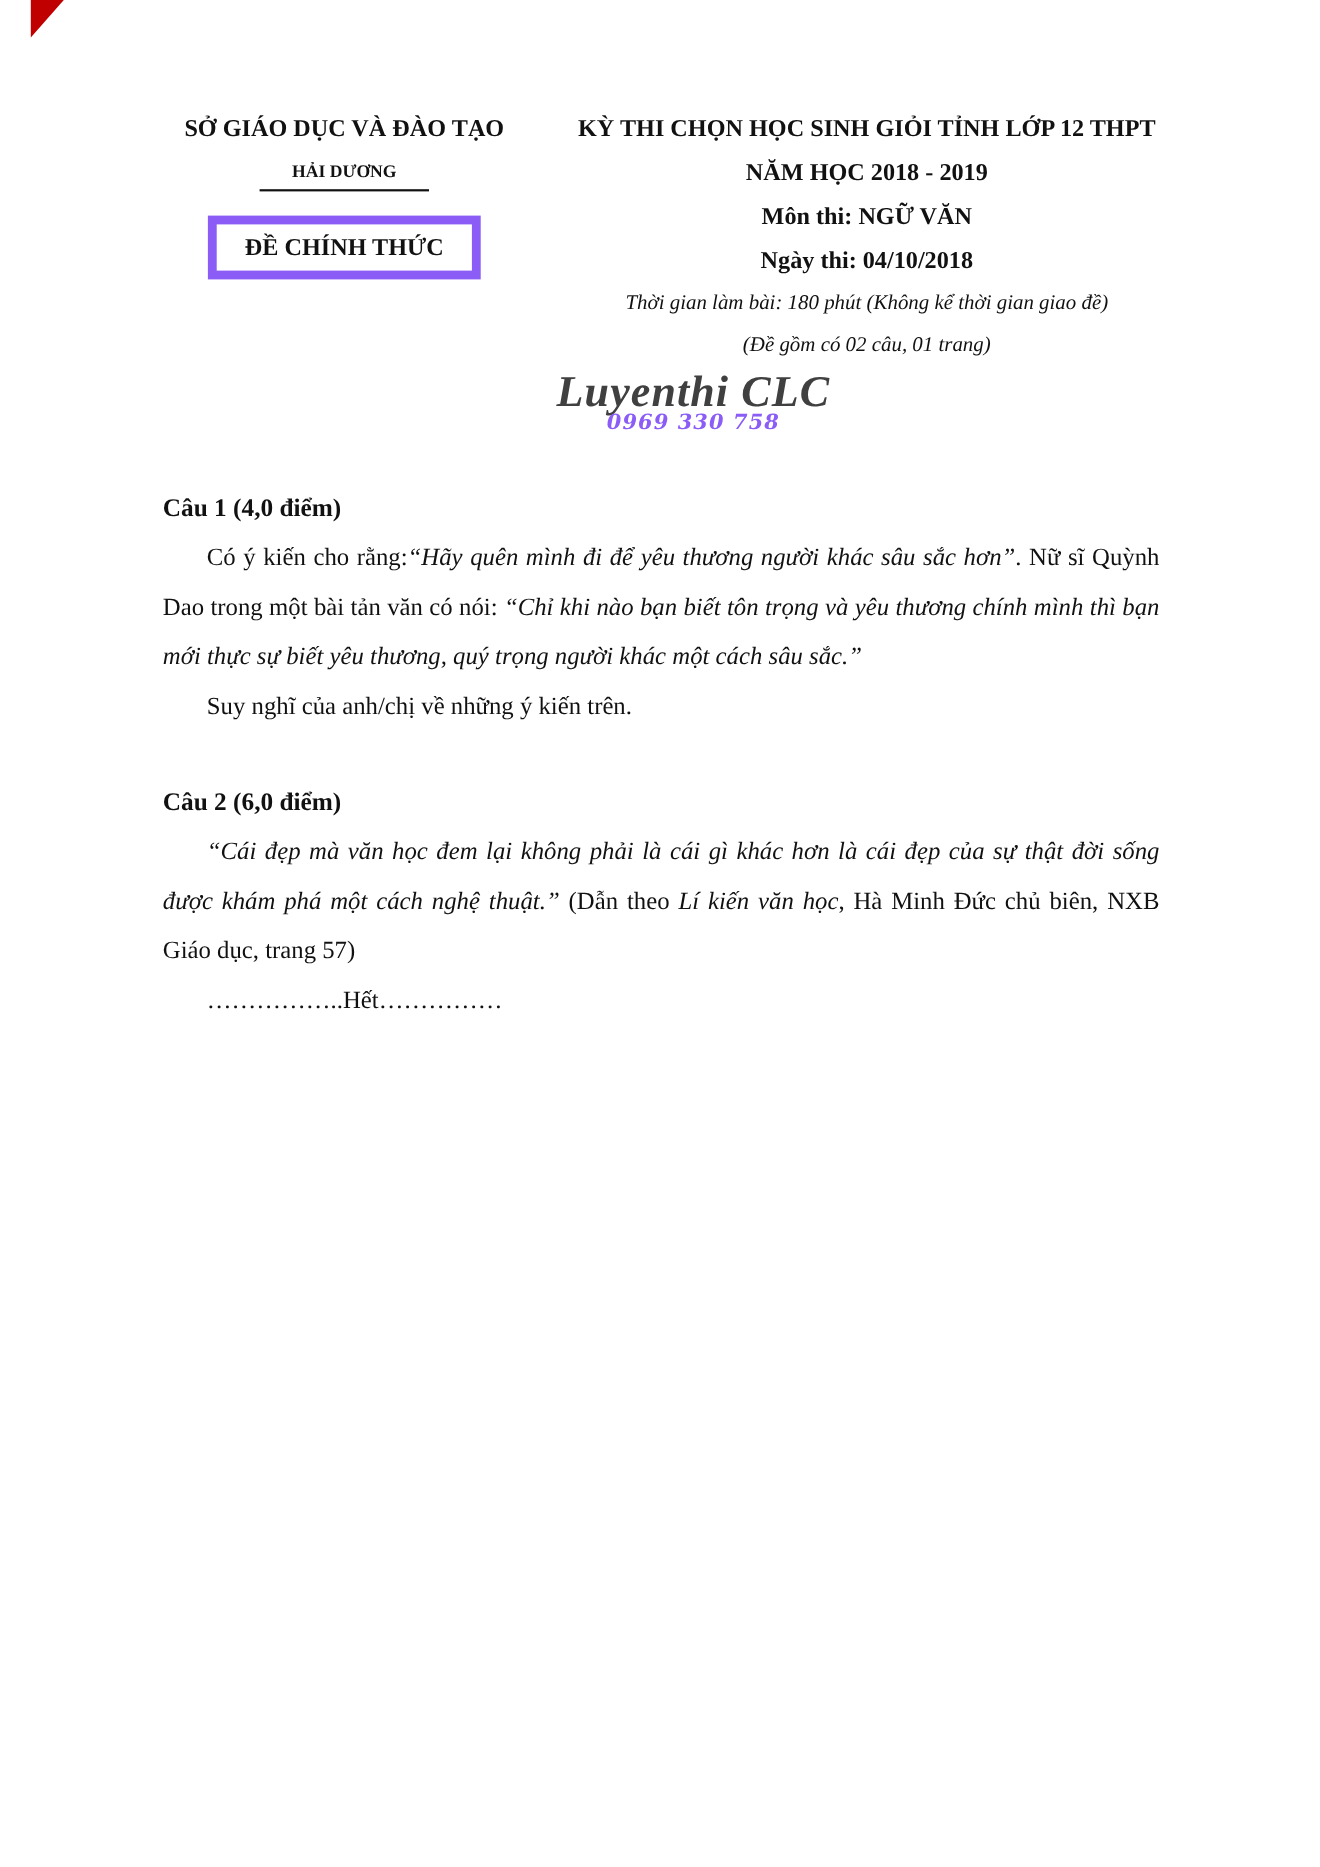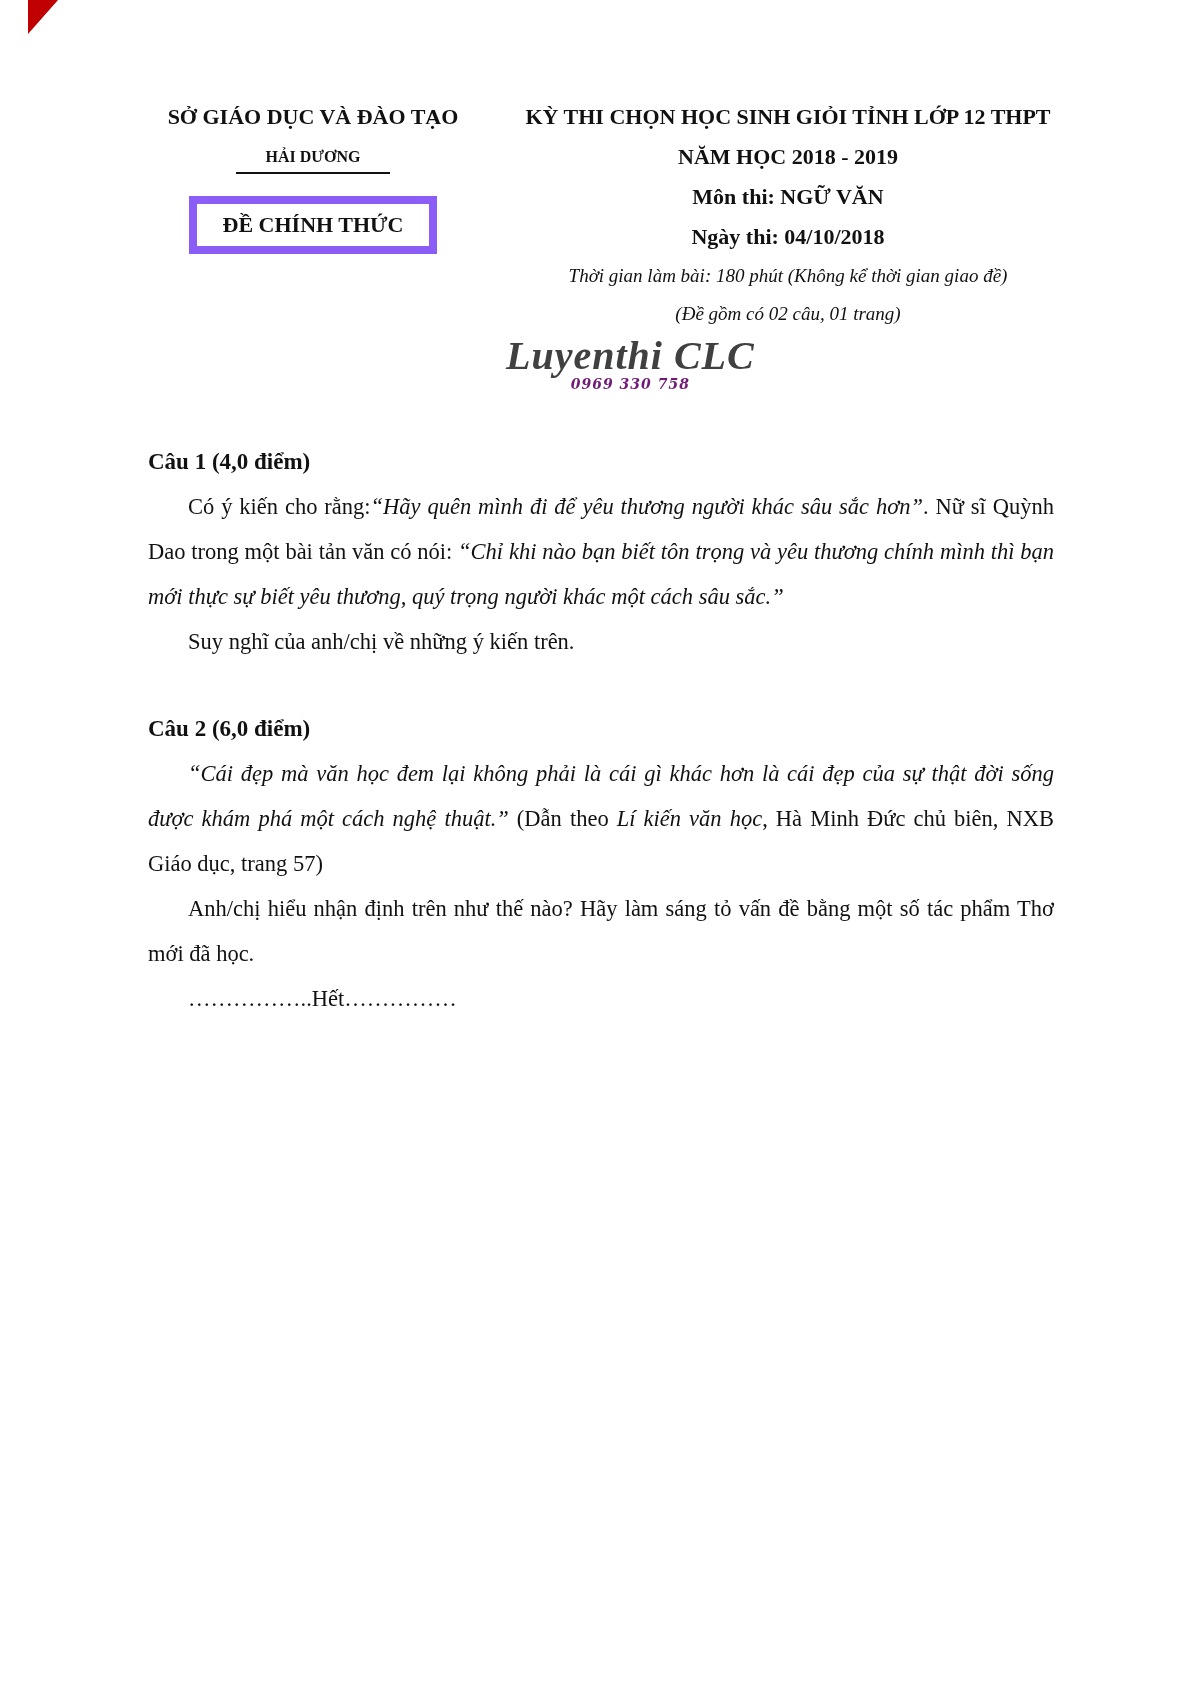--- a/index.html
+++ b/index.html
@@ -43,22 +43,22 @@
   .logo { margin-top:6px; text-align:left; padding-left:6px; width:fit-content; }
   .logo-name {
     font-family:Liberation Serif, serif;
     font-weight:bold; font-style:italic;
     font-size:40px; line-height:34px;
     color:#404040; letter-spacing:1px;
   }
   .logo-phone {
     font-family:"DejaVu Serif", serif;
     font-weight:bold; font-style:italic;
-    font-size:14px; line-height:22px;
-    color:#701a75; text-align:center; letter-spacing:1px;
+    font-size:19px; line-height:22px;
+    color:#8b5cf6; text-align:center; letter-spacing:1px;
   }
   .body-block { margin-top:44px; }
   .q-heading {
     font-weight:bold; font-size:23px; line-height:45px;
     margin:0;
   }
   .q-heading.q2 { margin-top:42px; }
   p.para {
     margin:0;
     font-size:22.5px; line-height:45px;
@@ -108,21 +108,20 @@
     </div>
 
     <div class="body-block">
 
       <h3 class="q-heading">Câu 1 (4,0 điểm)</h3>
       <p class="para"><span>Có ý kiến cho rằng:</span><span class="it">“Hãy quên mình đi để yêu thương người khác sâu sắc hơn”</span><span>. Nữ sĩ Quỳnh Dao trong một bài tản văn có nói: </span><span class="it">“Chỉ khi nào bạn biết tôn trọng và yêu thương chính mình thì bạn mới thực sự biết yêu thương, quý trọng người khác một cách sâu sắc.”</span></p>
       <p class="para">Suy nghĩ của anh/chị về những ý kiến trên.</p>
 
       <h3 class="q-heading q2">Câu 2 (6,0 điểm)</h3>
       <p class="para"><span class="it">“Cái đẹp mà văn học đem lại không phải là cái gì khác hơn là cái đẹp của sự thật đời sống được khám phá một cách nghệ thuật.”</span><span> (Dẫn theo </span><span class="it">Lí kiến văn học</span><span>, Hà Minh Đức chủ biên, NXB Giáo dục, trang 57)</span></p>
-      <p class="para">Anh/chị hiểu nhận định trên như thế nào? Hãy làm sáng tỏ vấn đề bằng một số tác phẩm Thơ mới đã học.</p>
 
       <p class="para end-line">……………..Hết……………</p>
 
     </div>
 
   </div>
 
 </div>
 
 </body></html>

